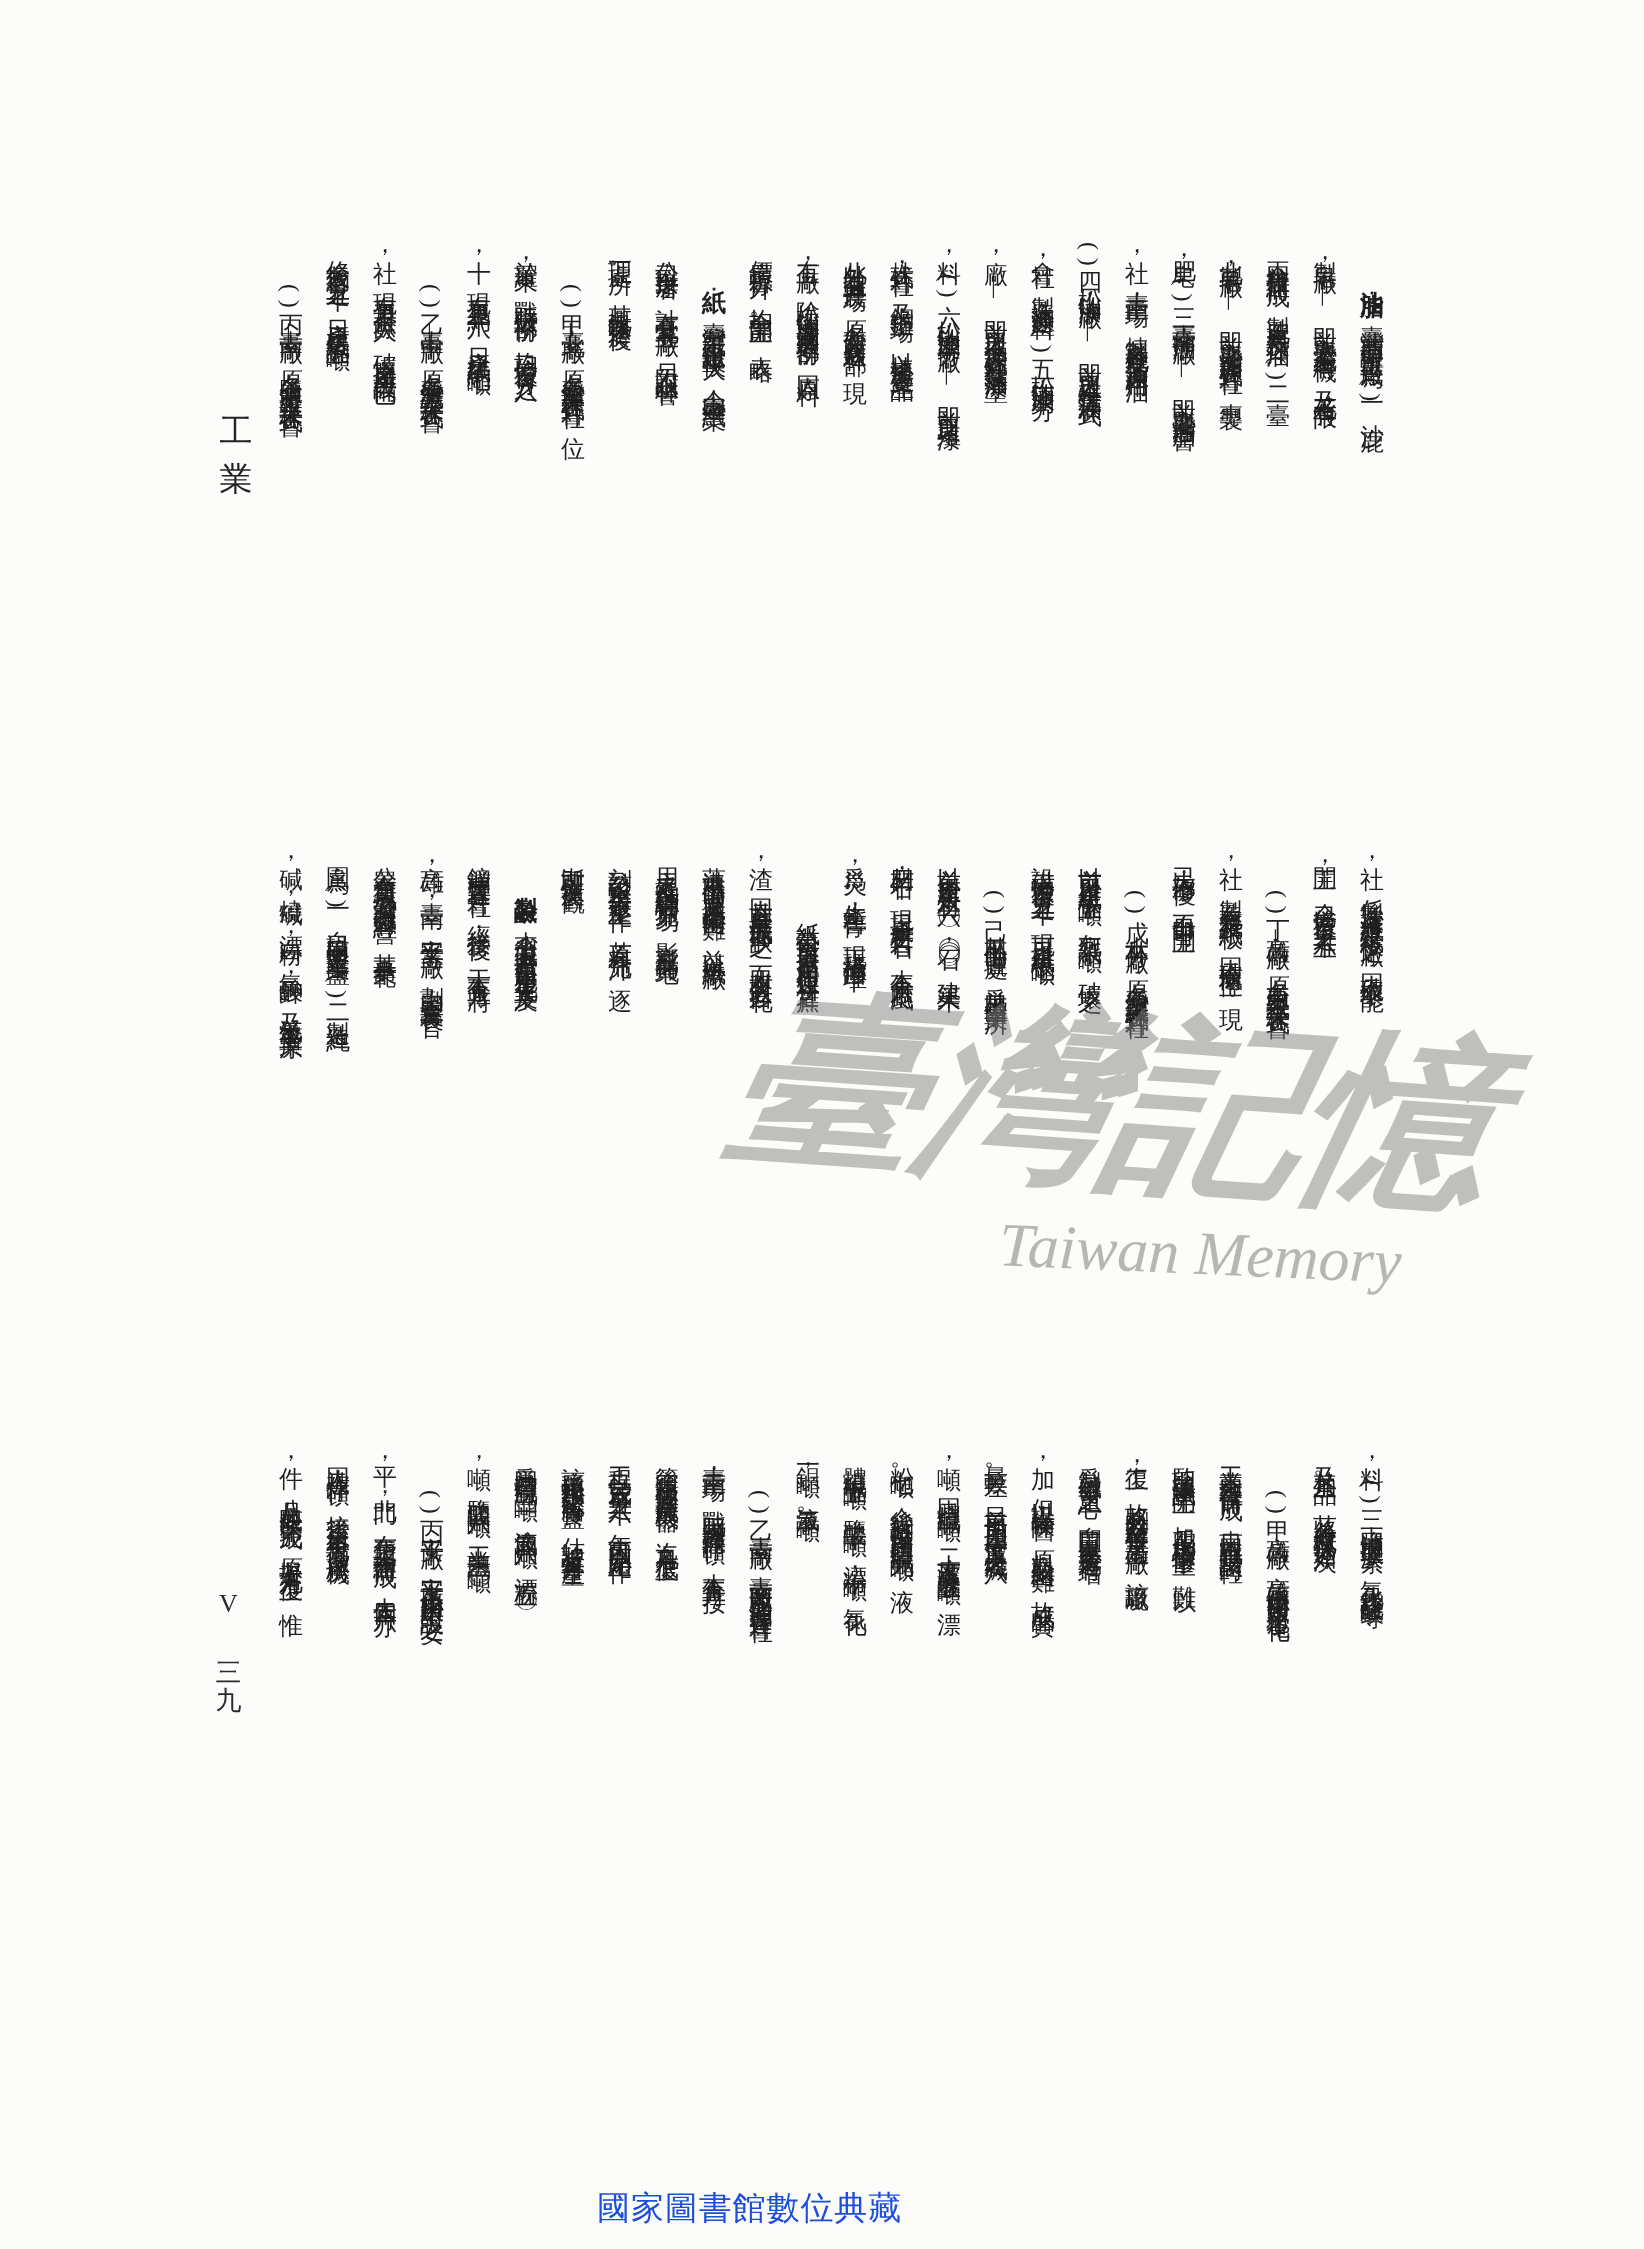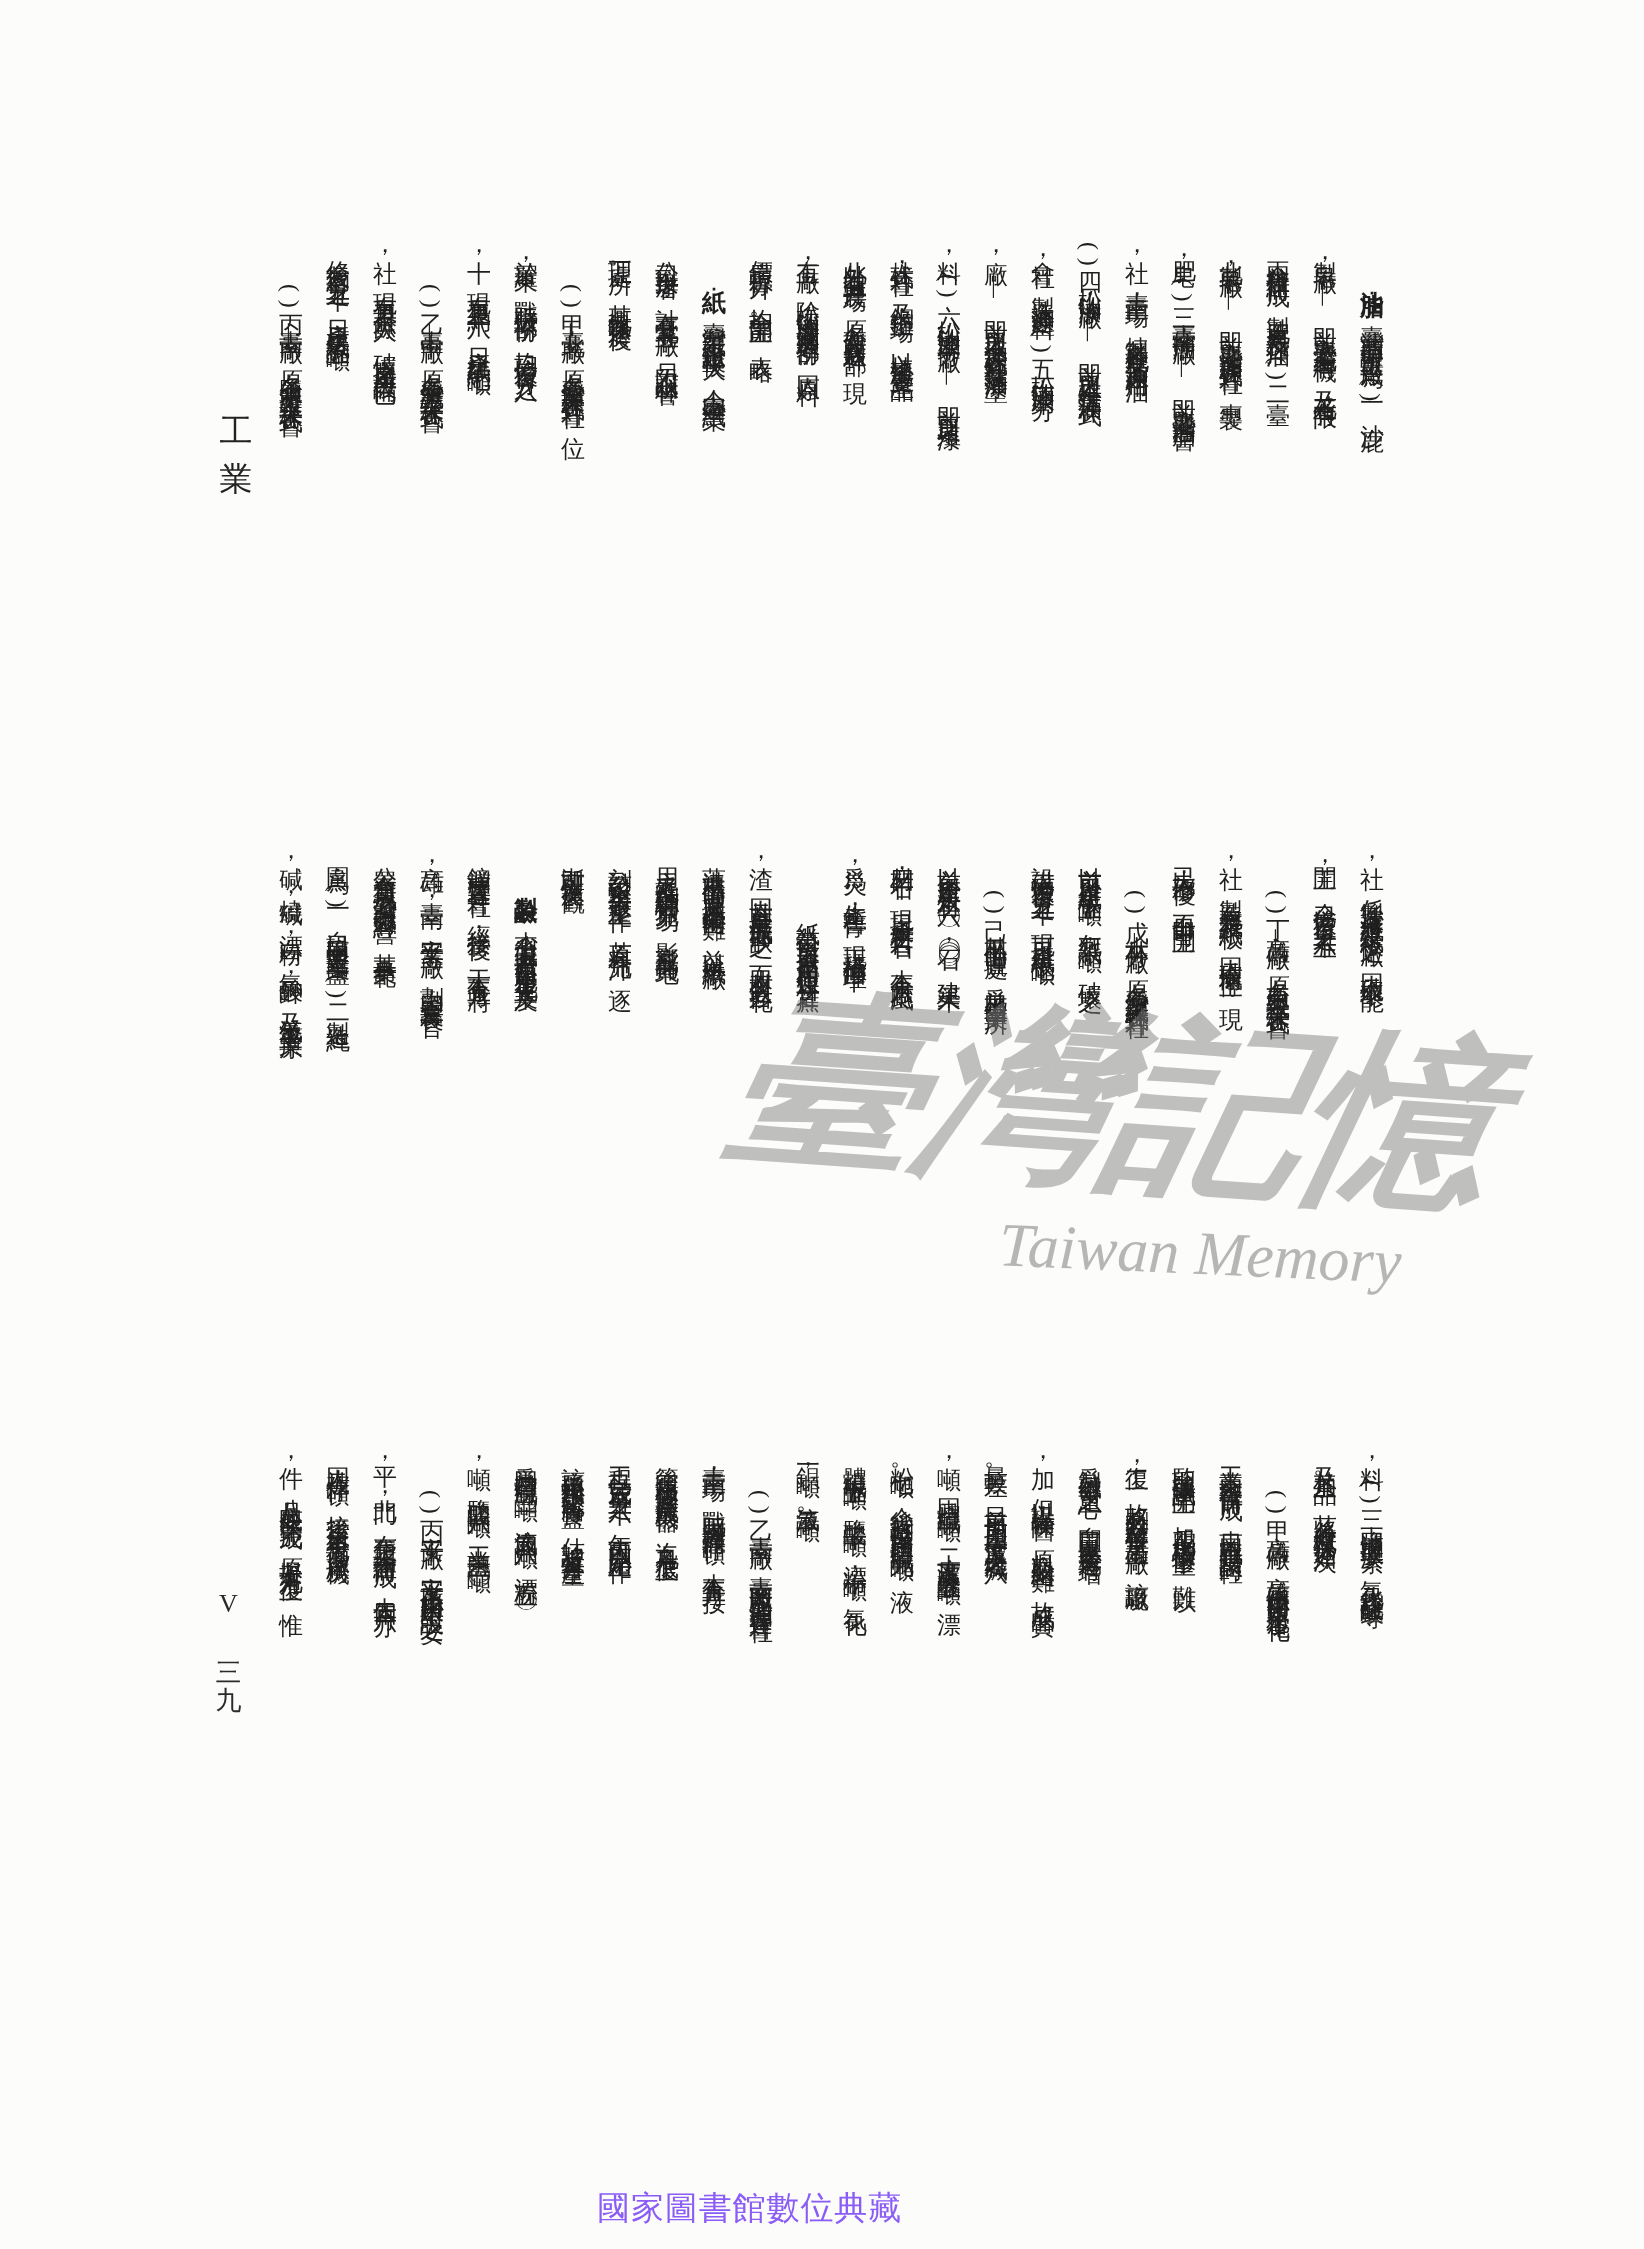--- a/index.html
+++ b/index.html
@@ -35,21 +35,21 @@
   }
   .watermark-sub{
     position:absolute;left:999px;top:1218px;
     font-size:62px;font-style:italic;
     color:rgba(135,135,135,0.6);
     transform:rotate(2.5deg);
     white-space:nowrap;pointer-events:none;
   }
   .footer-stamp{
     position:absolute;left:597px;top:2186px;
-    font-size:33px;color:#8b5cf6;letter-spacing:0.9px;white-space:nowrap;
+    font-size:33px;color:#1d4ed8;letter-spacing:0.9px;white-space:nowrap;
   }
 </style>
 </head>
 <body>
 
 <div class="margin-title">工業</div>
 
 <div class="page-number">
   <span>V</span><span>三九</span>
 </div>

